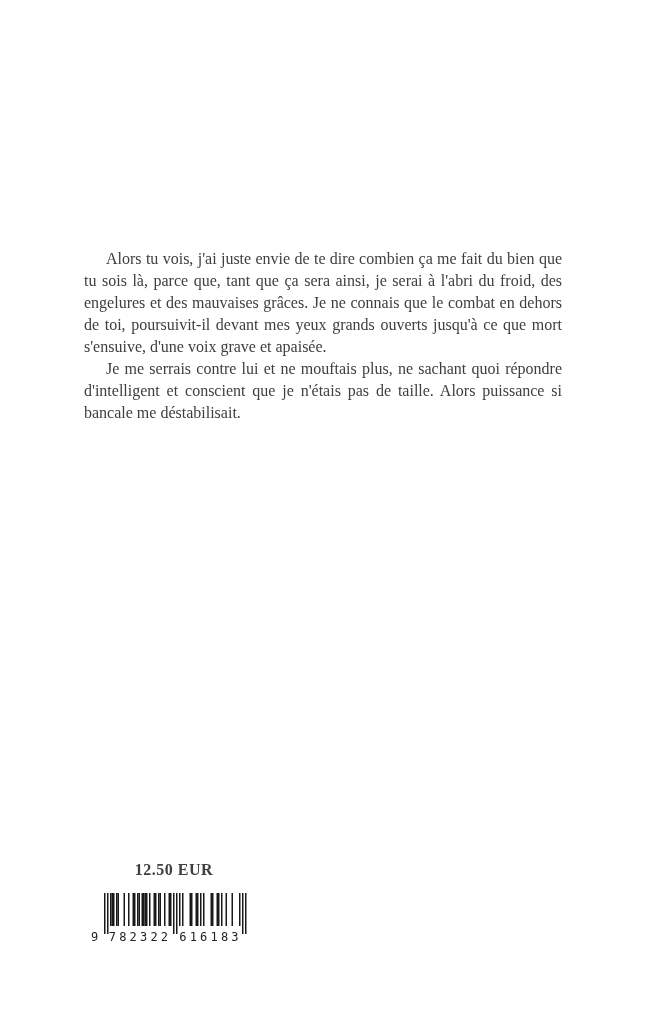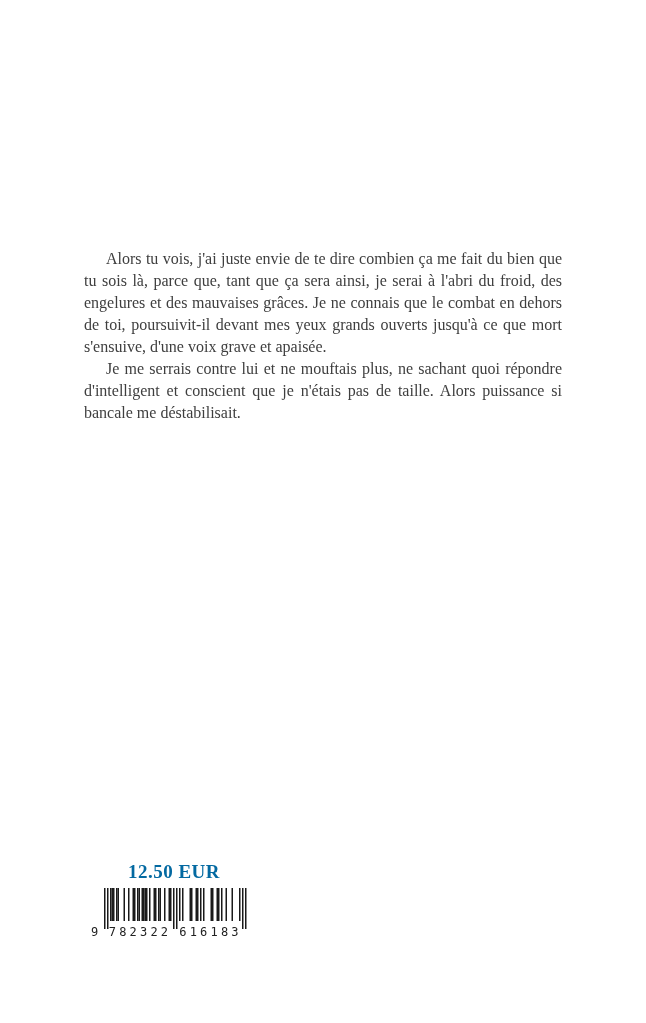--- a/index.html
+++ b/index.html
@@ -37,25 +37,25 @@
     text-indent: 22px;
   }
   .price-barcode {
     position: absolute;
     left: 90px;
     top: 861px;
     width: 168px;
     text-align: center;
   }
   .price {
-    font-size: 19px;
+    font-size: 16px;
     font-weight: bold;
-    color: #0369a1;
+    color: #404040;
     letter-spacing: 0.5px;
-    margin-bottom: 5px;
+    margin-bottom: 14px;
     font-family: "Liberation Serif", "DejaVu Serif", serif;
   }
   .barcode {
     width: 168px;
     height: 50px;
     margin: 0 auto;
   }
 </style>
 </head>
 <body>

